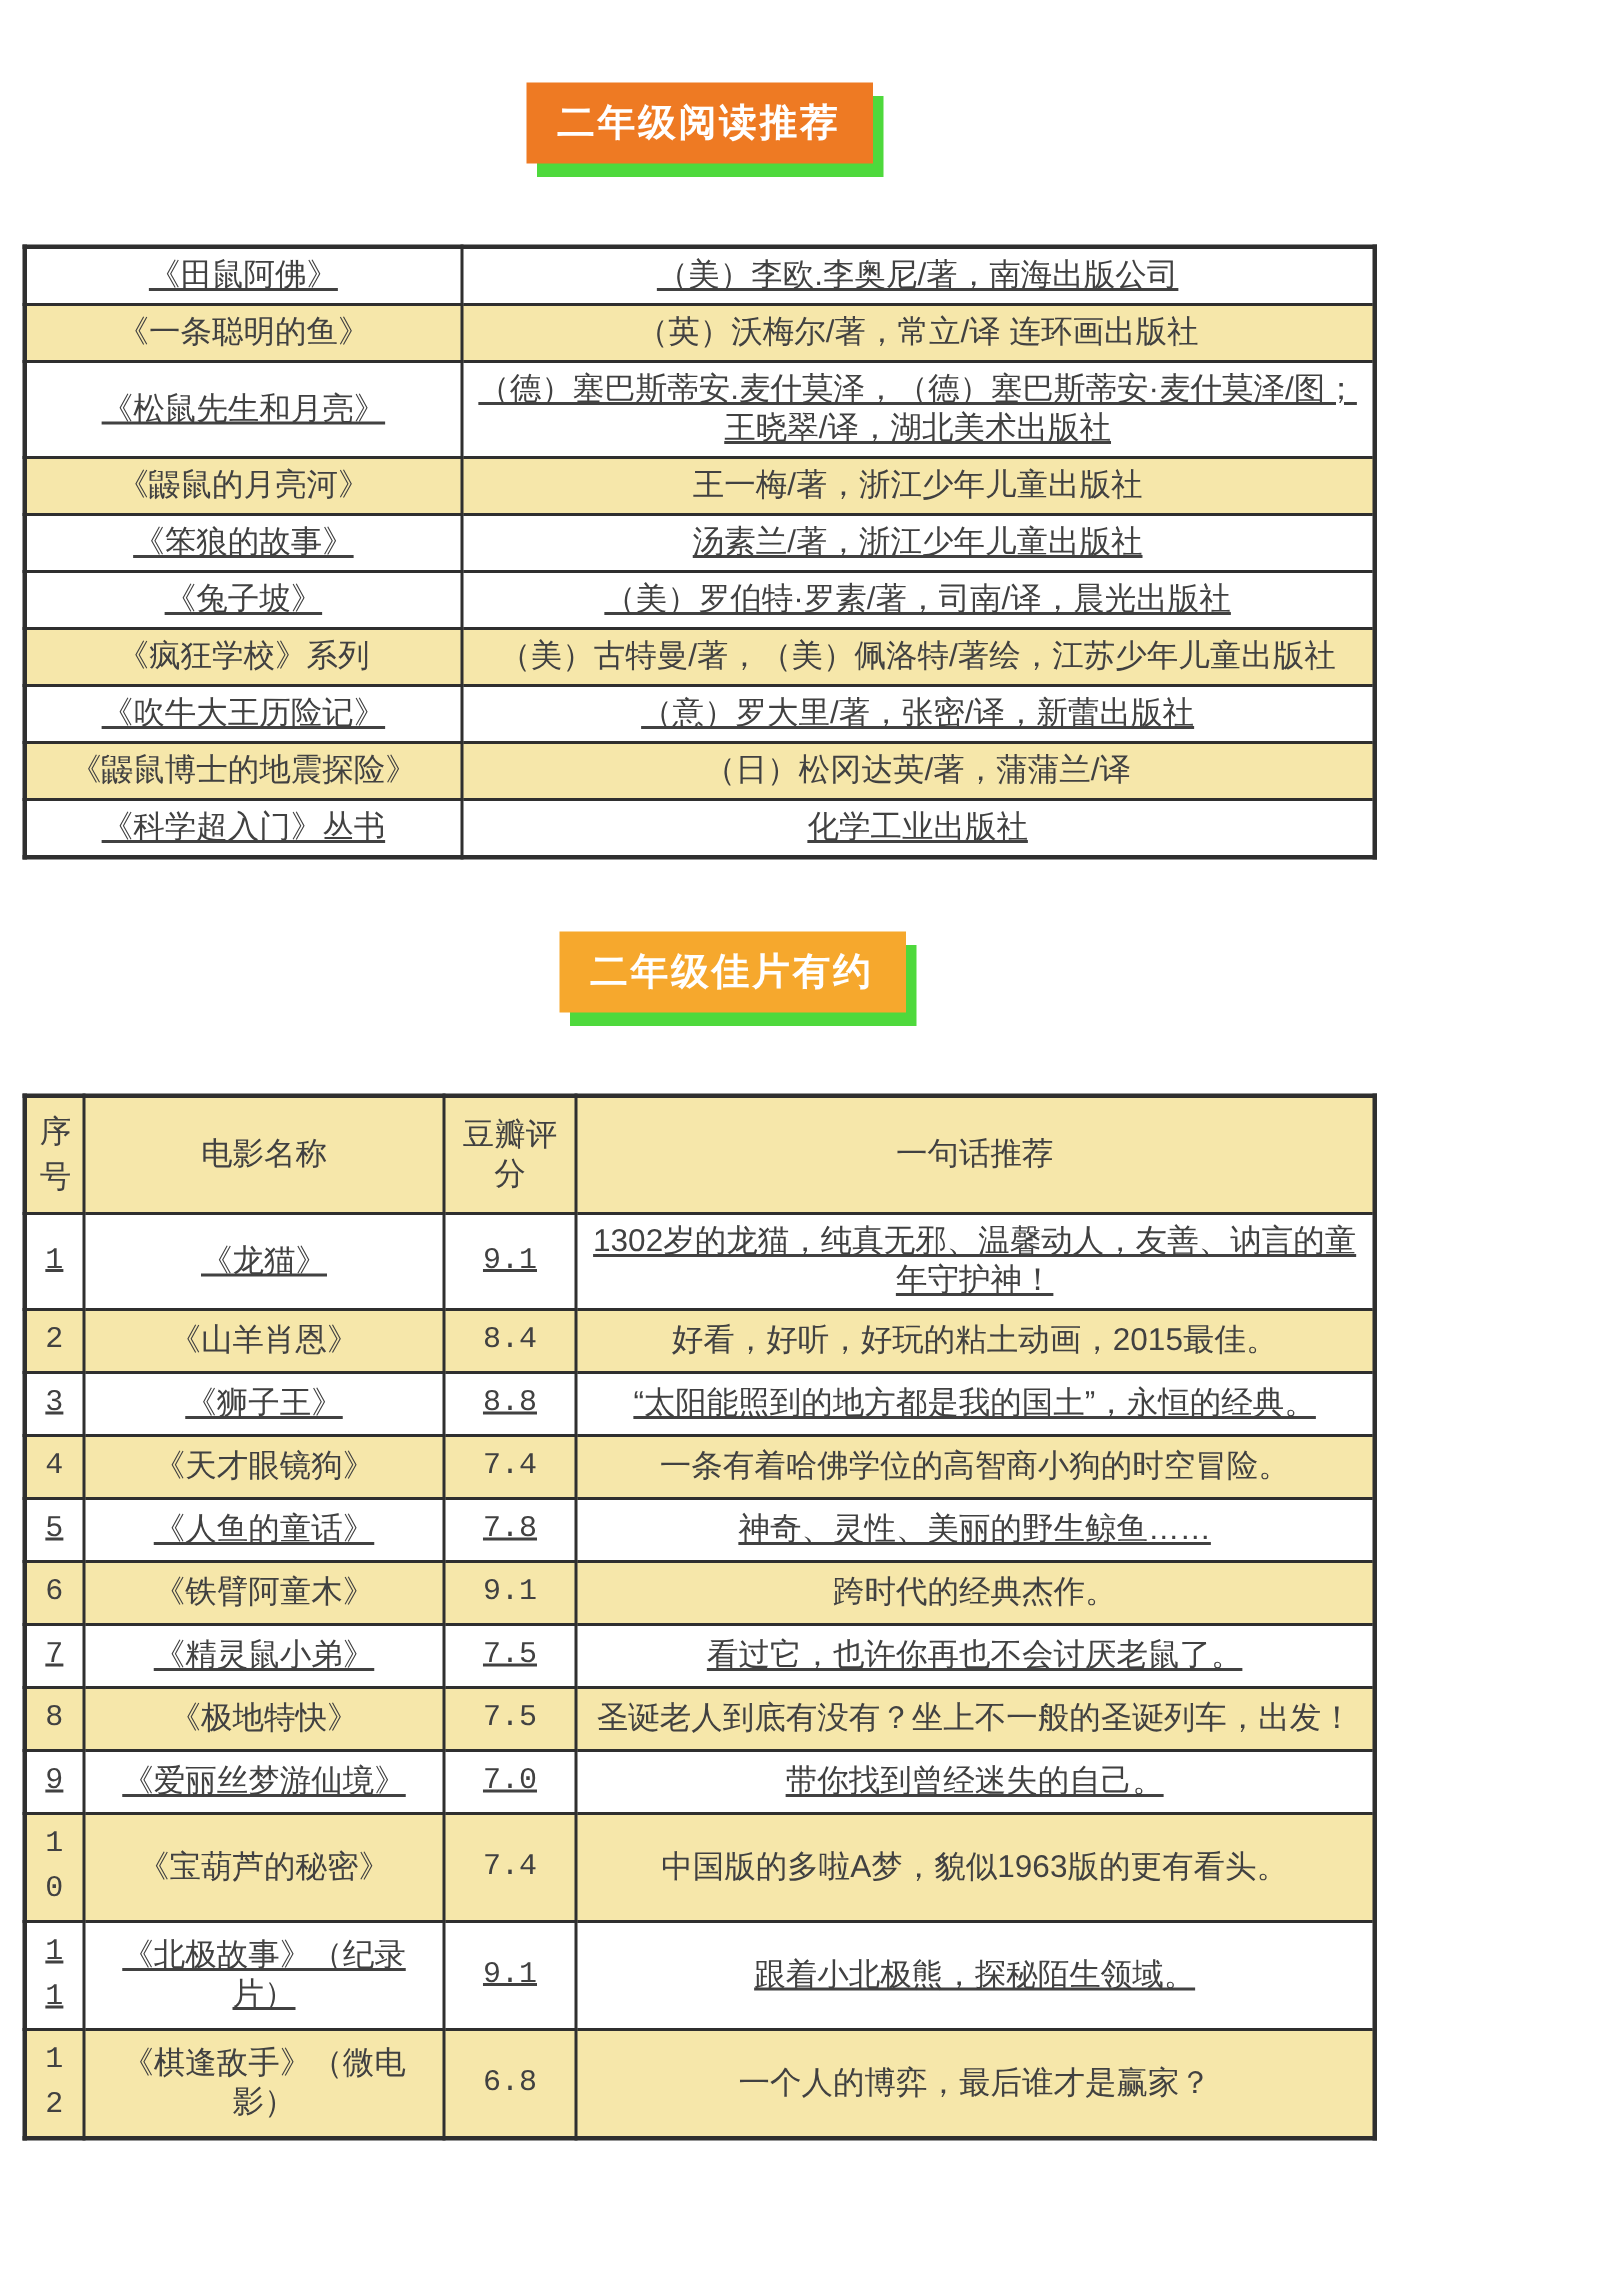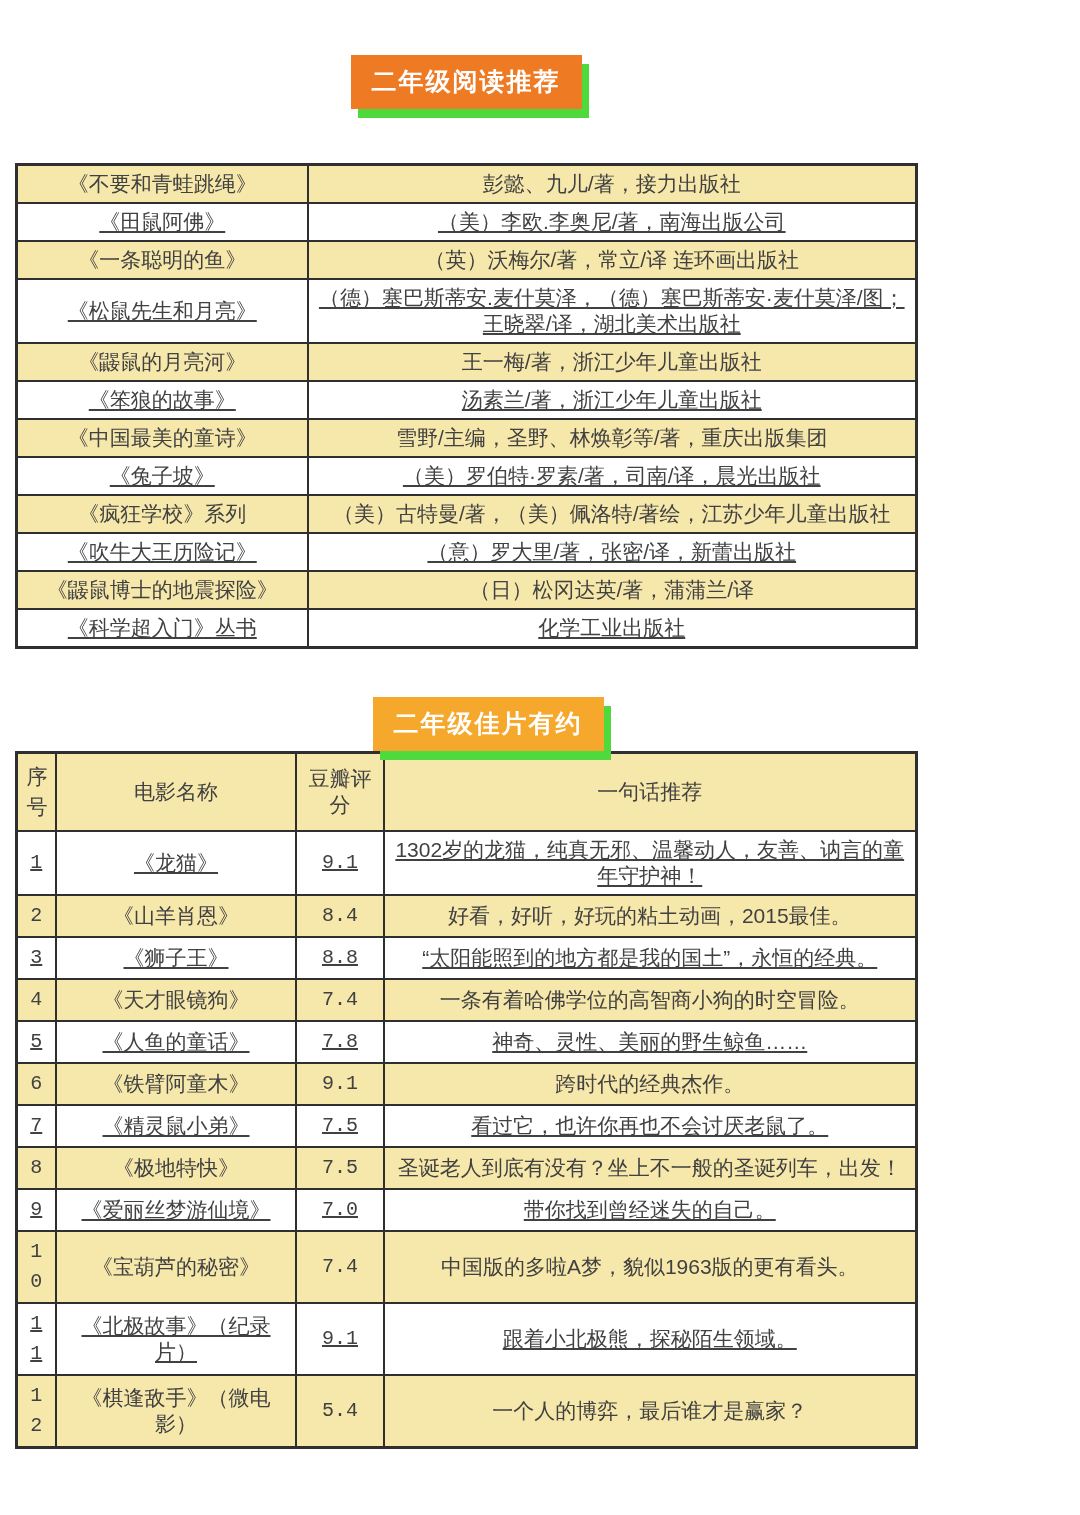--- a/index.html
+++ b/index.html
@@ -43,21 +43,21 @@
   .badge.amber  .face { background: #f6a82d; }
 
   
   table {
     border-collapse: collapse;
     table-layout: fixed;
     width: 900px;
     margin: 0 auto;
   }
   .reading-table { margin-top: 54px; }
-  .movie-table   { }
+  .movie-table   { margin-top: 54px; }
   th, td {
     border: 2px solid #2f2f2f;
     text-align: center;
     vertical-align: middle;
     font-size: 21px;
     line-height: 26px;
     padding: 5px 8px;
     font-weight: 500;
   }
   table { border: 3px solid #2f2f2f; }
@@ -102,47 +102,39 @@
       <div class="face">二年级阅读推荐</div>
     </div>
   </div>
 
   <table class="reading-table">
     <colgroup>
         <col class="c1">
         <col class="c2">
       </colgroup>
     <tbody>
-        <tr class="alt">
-          <td class="title">《不要和青蛙跳绳》</td>
-          <td class="info">彭懿、九儿/著，接力出版社</td>
-        </tr>
         <tr>
           <td class="title">《田鼠阿佛》</td>
           <td class="info">（美）李欧.李奥尼/著，南海出版公司</td>
         </tr>
         <tr class="alt">
           <td class="title">《一条聪明的鱼》</td>
           <td class="info">（英）沃梅尔/著，常立/译 连环画出版社</td>
         </tr>
         <tr>
           <td class="title">《松鼠先生和月亮》</td>
           <td class="info">（德）塞巴斯蒂安.麦什莫泽，（德）塞巴斯蒂安·麦什莫泽/图；王晓翠/译，湖北美术出版社</td>
         </tr>
         <tr class="alt">
           <td class="title">《鼹鼠的月亮河》</td>
           <td class="info">王一梅/著，浙江少年儿童出版社</td>
         </tr>
         <tr>
           <td class="title">《笨狼的故事》</td>
           <td class="info">汤素兰/著，浙江少年儿童出版社</td>
-        </tr>
-        <tr class="alt">
-          <td class="title">《中国最美的童诗》</td>
-          <td class="info">雪野/主编，圣野、林焕彰等/著，重庆出版集团</td>
         </tr>
         <tr>
           <td class="title">《兔子坡》</td>
           <td class="info">（美）罗伯特·罗素/著，司南/译，晨光出版社</td>
         </tr>
         <tr class="alt">
           <td class="title">《疯狂学校》系列</td>
           <td class="info">（美）古特曼/著，（美）佩洛特/著绘，江苏少年儿童出版社</td>
         </tr>
         <tr>
@@ -245,19 +237,19 @@
         </tr>
         <tr>
           <td class="no">11</td>
           <td class="name">《北极故事》（纪录片）</td>
           <td class="rating">9.1</td>
           <td class="rec">跟着小北极熊，探秘陌生领域。</td>
         </tr>
         <tr class="alt">
           <td class="no">12</td>
           <td class="name">《棋逢敌手》（微电影）</td>
-          <td class="rating">5.4</td>
+          <td class="rating">6.8</td>
           <td class="rec">一个人的博弈，最后谁才是赢家？</td>
         </tr>
       </tbody>
   </table>
 
 </div>
 
 </body></html>

